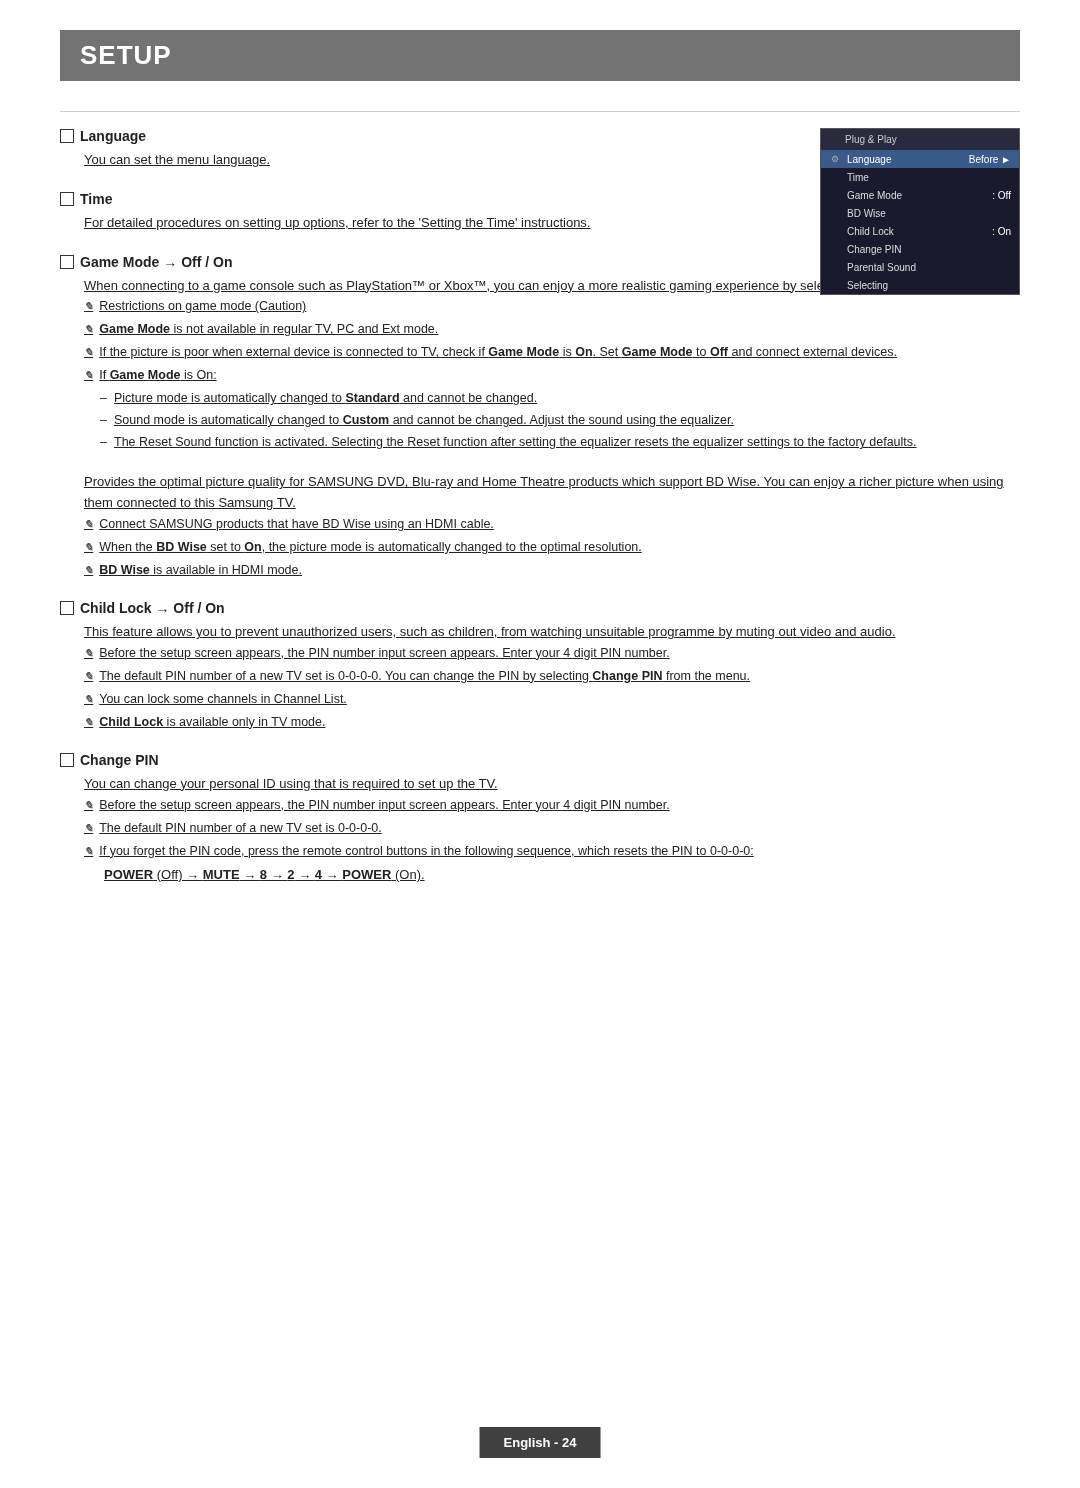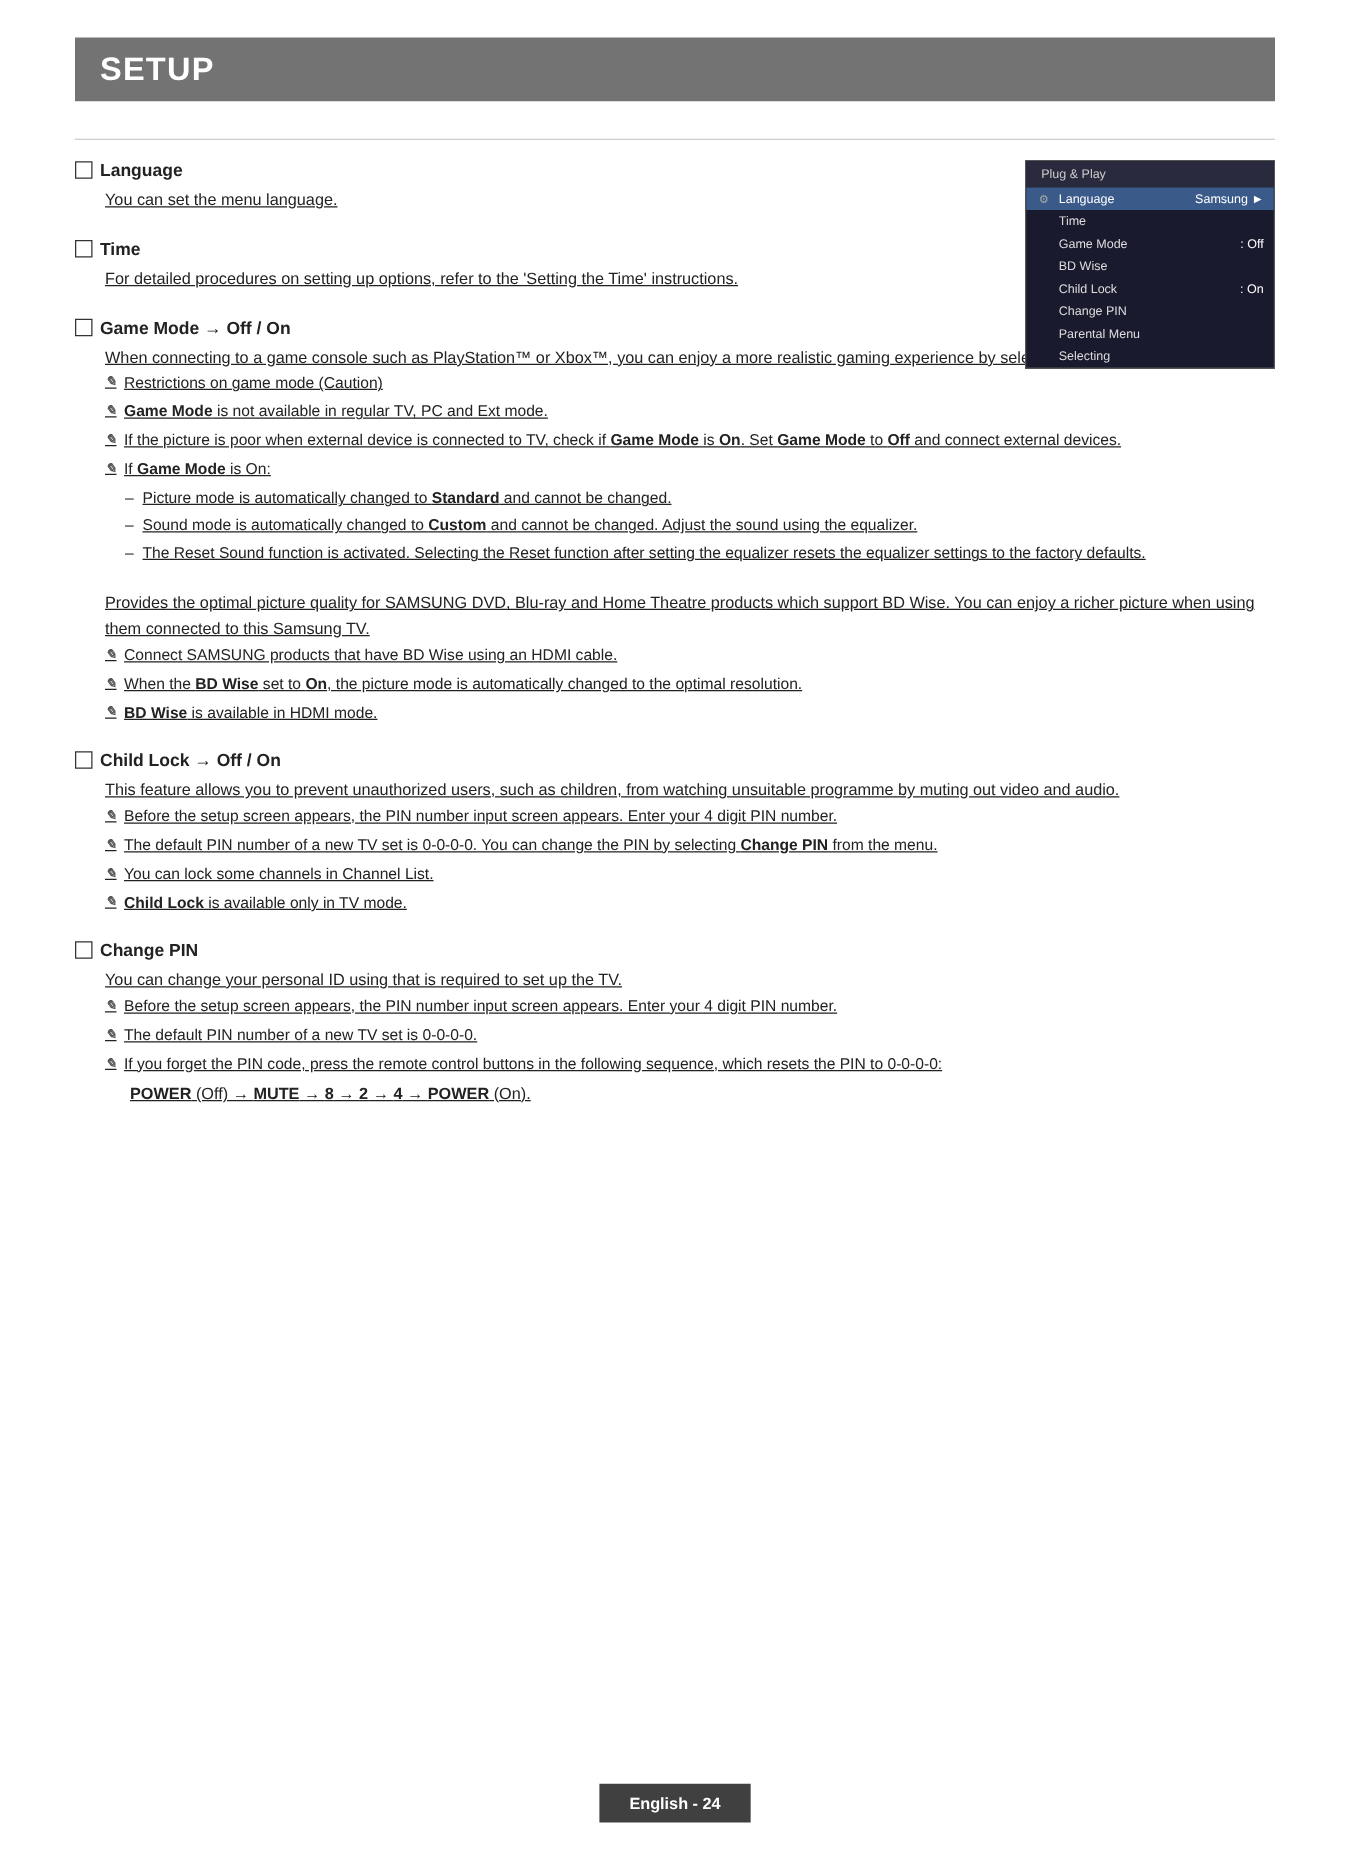--- a/index.html
+++ b/index.html
@@ -81,21 +81,21 @@
       background: #1a1a2e;
       border: 1px solid #555;
       width: 200px;
       padding: 0;
       font-size: 11px;
       color: #fff;
     }
 
     .tv-menu-header {
       background: #2a2a3e;
-      padding: 5px 12px;
+      padding: 5px 24px;
       color: #ccc;
       font-size: 10px;
     }
 
     .tv-menu-item {
       display: flex;
       align-items: center;
       padding: 3px 8px;
       font-size: 10px;
       color: #ddd;
@@ -364,21 +364,21 @@
     </div>
 
     <div class="sidebar-image">
       <div class="tv-menu">
         <div class="tv-menu-header">
           <span>Plug &amp; Play</span>
         </div>
         <div class="tv-menu-item highlighted">
           <span class="tv-menu-icon">⚙</span>
           <span class="menu-label">Language</span>
-          <span class="menu-value">Samsung ►</span>
+          <span class="menu-value">Before ►</span>
         </div>
         <div class="tv-menu-item">
           <span class="tv-menu-icon"></span>
           <span class="menu-label">Time</span>
           <span class="menu-value"></span>
         </div>
         <div class="tv-menu-item">
           <span class="tv-menu-icon"></span>
           <span class="menu-label">Game Mode</span>
           <span class="menu-value">: Off</span>
@@ -393,21 +393,21 @@
           <span class="menu-label">Child Lock</span>
           <span class="menu-value">: On</span>
         </div>
         <div class="tv-menu-item">
           <span class="tv-menu-icon"></span>
           <span class="menu-label">Change PIN</span>
           <span class="menu-value"></span>
         </div>
         <div class="tv-menu-item">
           <span class="tv-menu-icon"></span>
-          <span class="menu-label">Parental Menu</span>
+          <span class="menu-label">Parental Sound</span>
           <span class="menu-value"></span>
         </div>
         <div class="tv-menu-item">
           <span class="tv-menu-icon"></span>
           <span class="menu-label">Selecting</span>
           <span class="menu-value"></span>
         </div>
       </div>
     </div>
 

